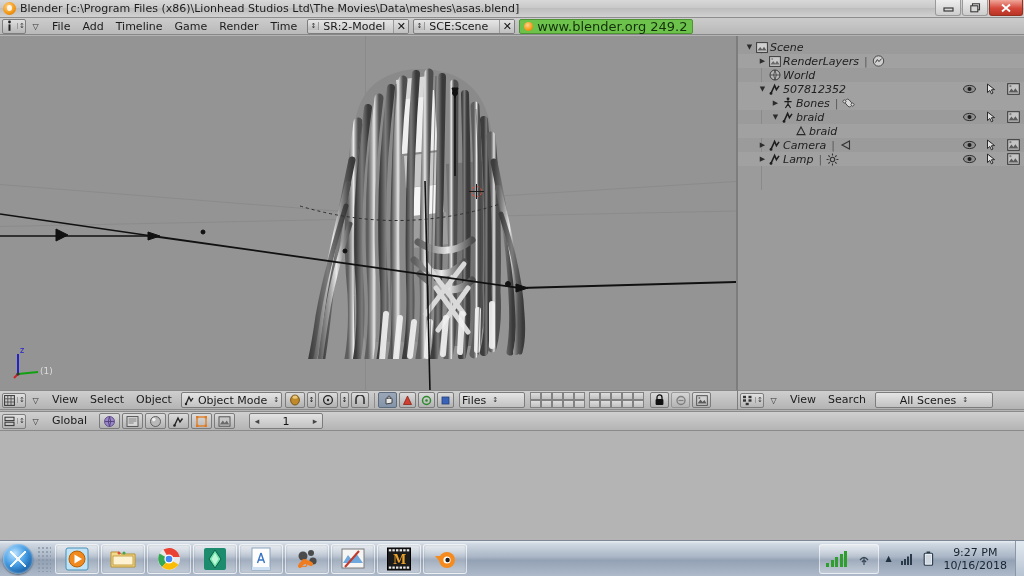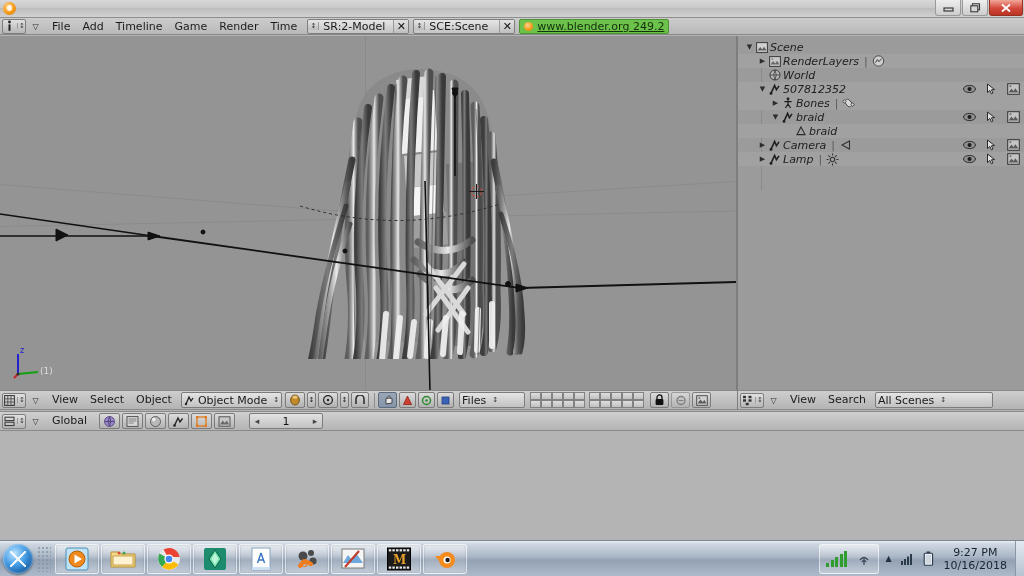--- a/index.html
+++ b/index.html
@@ -81,21 +81,21 @@
   }
   .bl-field .val { padding:0 6px 0 4px; font-size:11px; color:#1a1a1a; min-width:74px;}
   .bl-field .xbtn {
     width:15px; text-align:center; font-weight:bold; font-size:11px; color:#111;
     border-left:1px solid #9a9a9a;
     background: linear-gradient(to bottom,#e2e2e2,#bfbfbf);
   }
   .bl-url {
     display:flex; align-items:center; height:15px; margin-left:4px;
     background:#6cc24a; border:1px solid #4e9433; border-radius:2px; padding:0 4px;
-    color:#14300c; font-size:11px;text-decoration:underline;
+    color:#14300c; font-size:13px;
   }
   .bl-url .dot{
     width:9px;height:9px;border-radius:50%;margin-right:4px;
     background: radial-gradient(circle at 40% 35%,#ffd38a,#f59a16 60%,#c96f06);
   }
   .bl-stats{ margin-left:8px; font-size:11px; color:#1a1a1a;}
 
   
   .viewport {
     position:absolute; left:0; top:36px; width:736px; height:354px;
@@ -253,20 +253,21 @@
   }
   svg{ display:block; }
 </style>
 </head>
 <body>
 
 <div id="app">
 
   <div class="titlebar">
     <div class="tb-icon"></div>
+    <div class="tb-title">Blender [c:\Program Files (x86)\Lionhead Studios Ltd\The Movies\Data\meshes\asas.blend]</div>
     <div class="tb-btns">
       <div class="tb-btn">
         <svg width="11" height="9" viewBox="0 0 11 9">
             <rect x="1" y="5" width="9" height="3" fill="none" stroke="#3a3a3a" stroke-width="1.2"></rect>
           </svg>
       </div>
       <div class="tb-btn">
         <svg width="11" height="10" viewBox="0 0 11 10">
             <rect x="2.5" y="0.8" width="7" height="6" fill="none" stroke="#3a3a3a" stroke-width="1.1"></rect>
             <rect x="0.8" y="2.8" width="7" height="6" fill="#d7d7d7" stroke="#3a3a3a" stroke-width="1.1"></rect>
@@ -829,21 +830,21 @@
             <rect x="1" y="4.3" width="3" height="2.4" fill="#333"></rect>
             <rect x="6.5" y="4.3" width="3" height="2.4" fill="#333"></rect>
             <rect x="3.7" y="7.8" width="3" height="2.4" fill="#333"></rect>
           </svg>
       </span>
       <span class="updown">↕</span>
     </div>
     <div class="bl-menu-arrow">▽</div>
     <div class="hmenu">View</div>
     <div class="hmenu">Search</div>
-    <div class="hsel" style="min-width:118px; justify-content:flex-start;">
+    <div class="hsel" style="min-width:118px; justify-content:center;">
       <span>All Scenes</span>
       <span class="arrows">↕</span>
     </div>
   </div>
 
   <div class="area-header" id="buttons-header">
     <div class="bl-iconbtn">
       <span class="glyph">
         <svg width="11" height="11" viewBox="0 0 11 11">
             <rect x="1" y="1.2" width="9" height="3.4" fill="none" stroke="#333" stroke-width="1"></rect>

